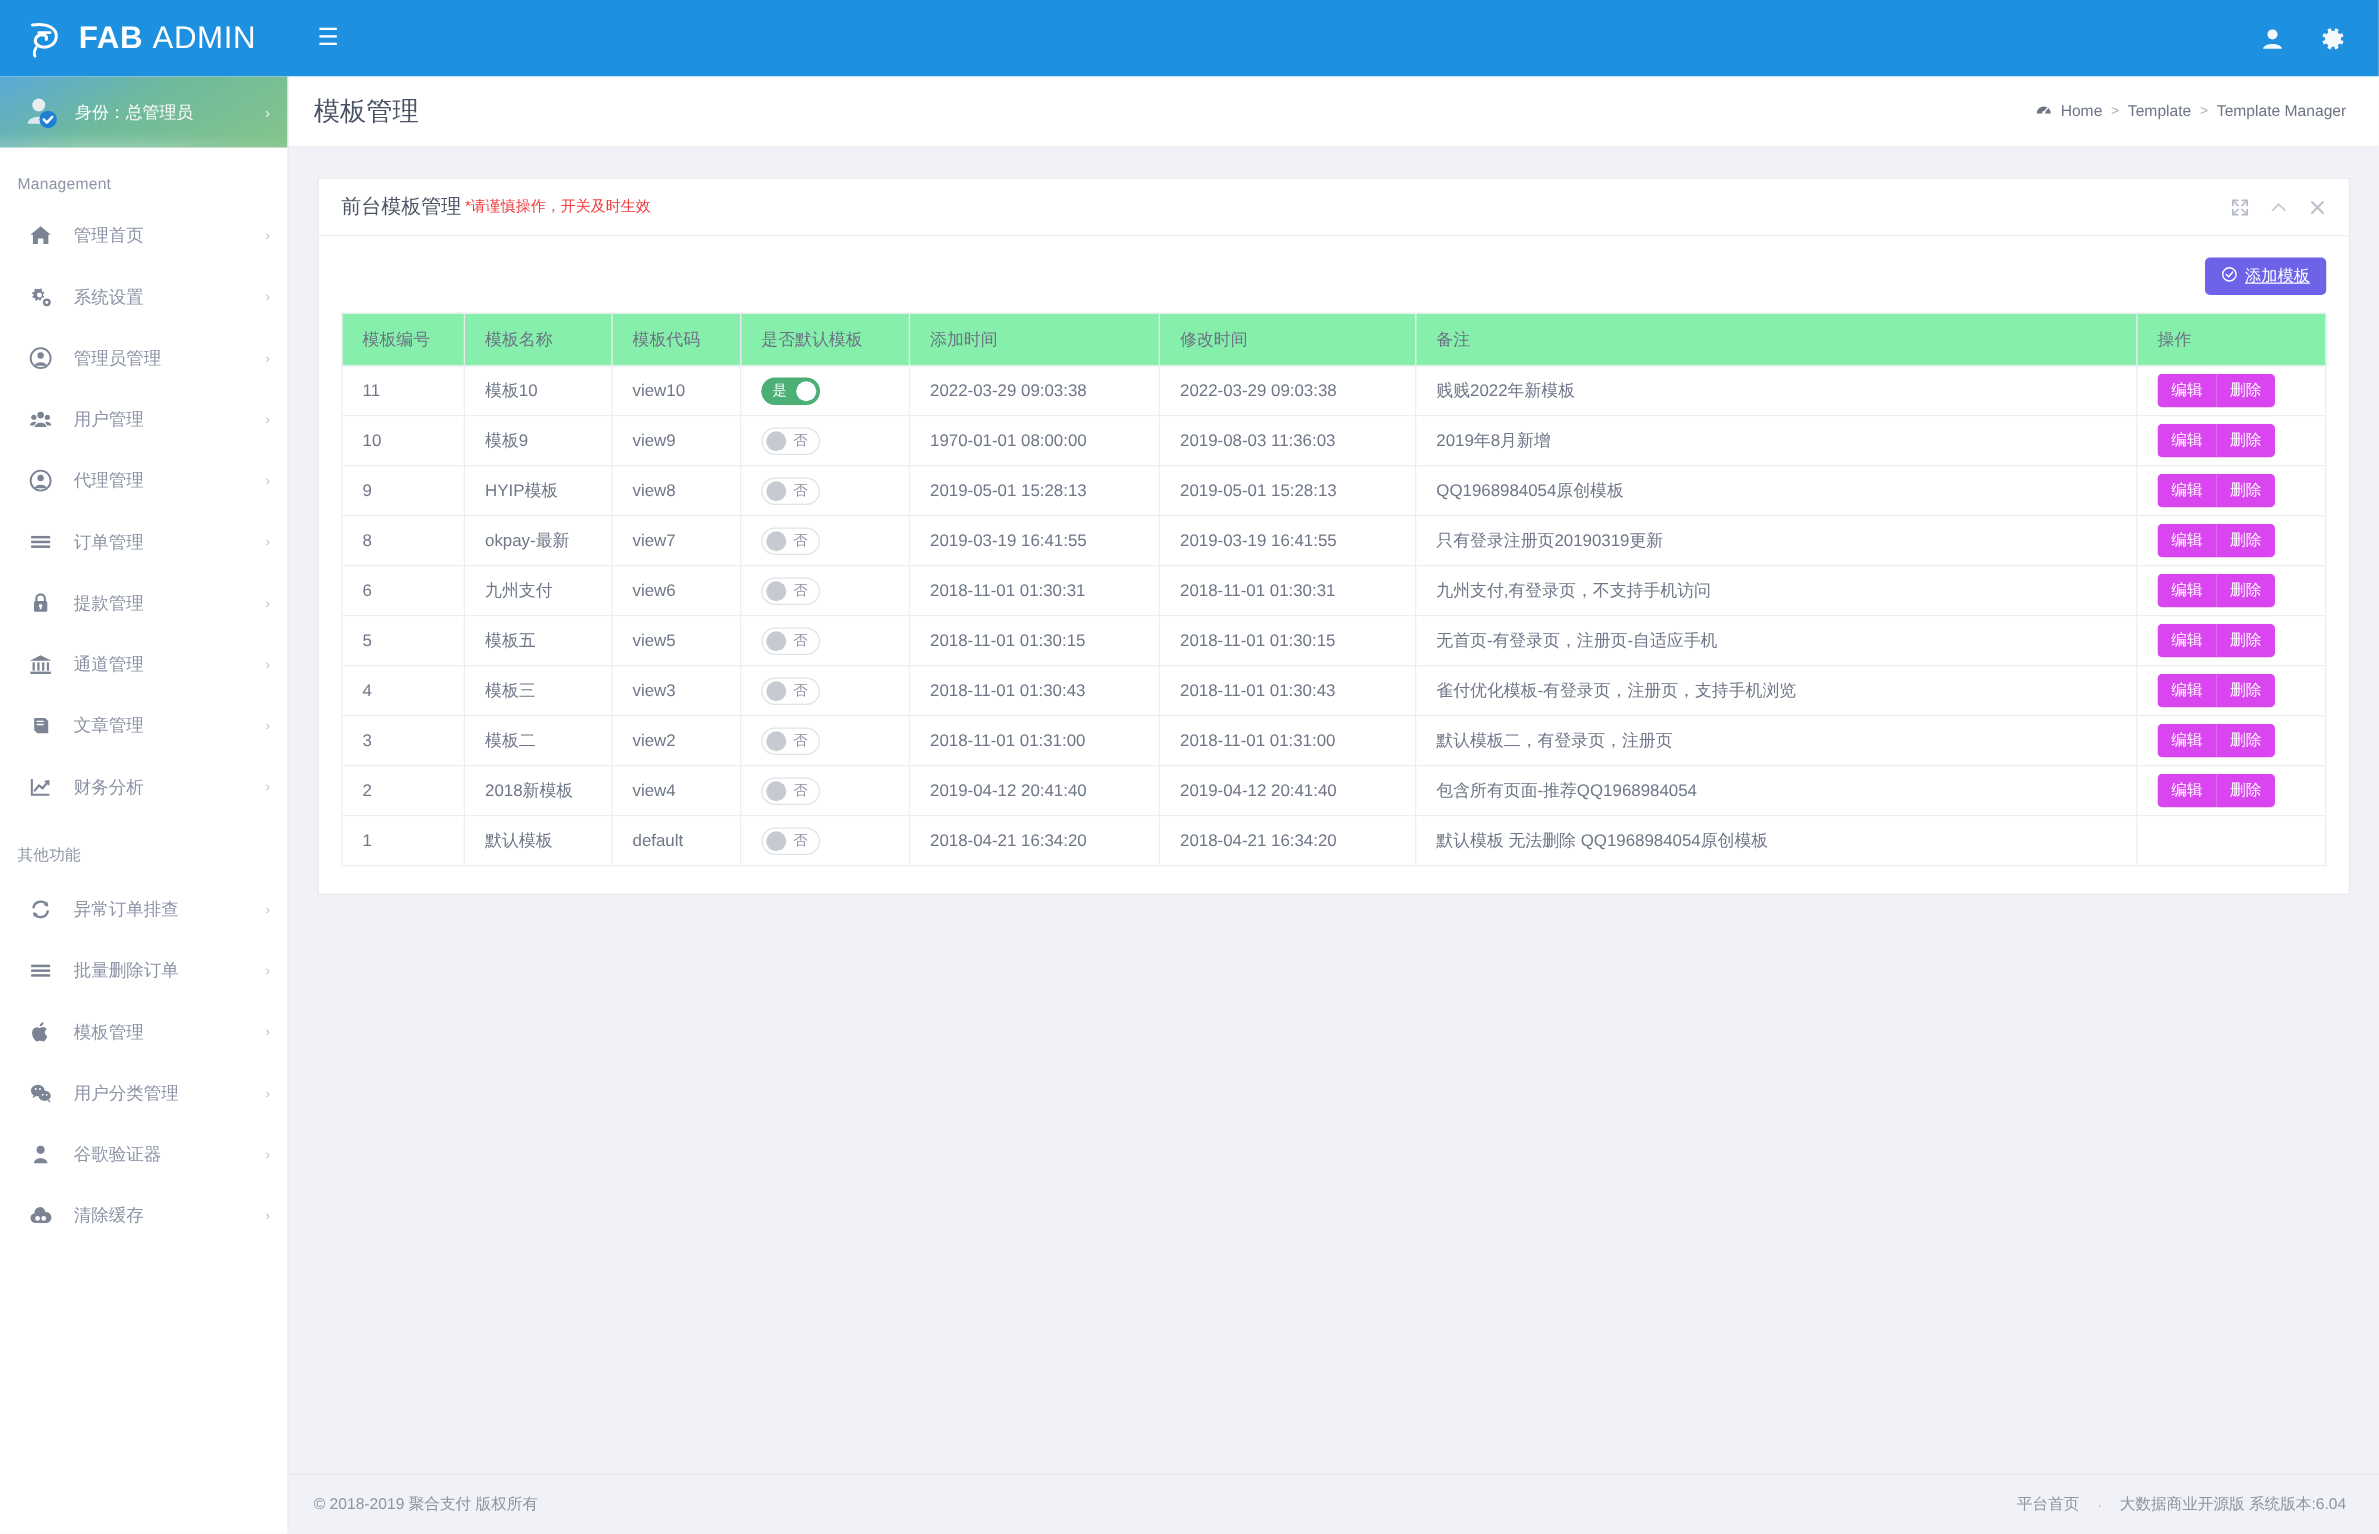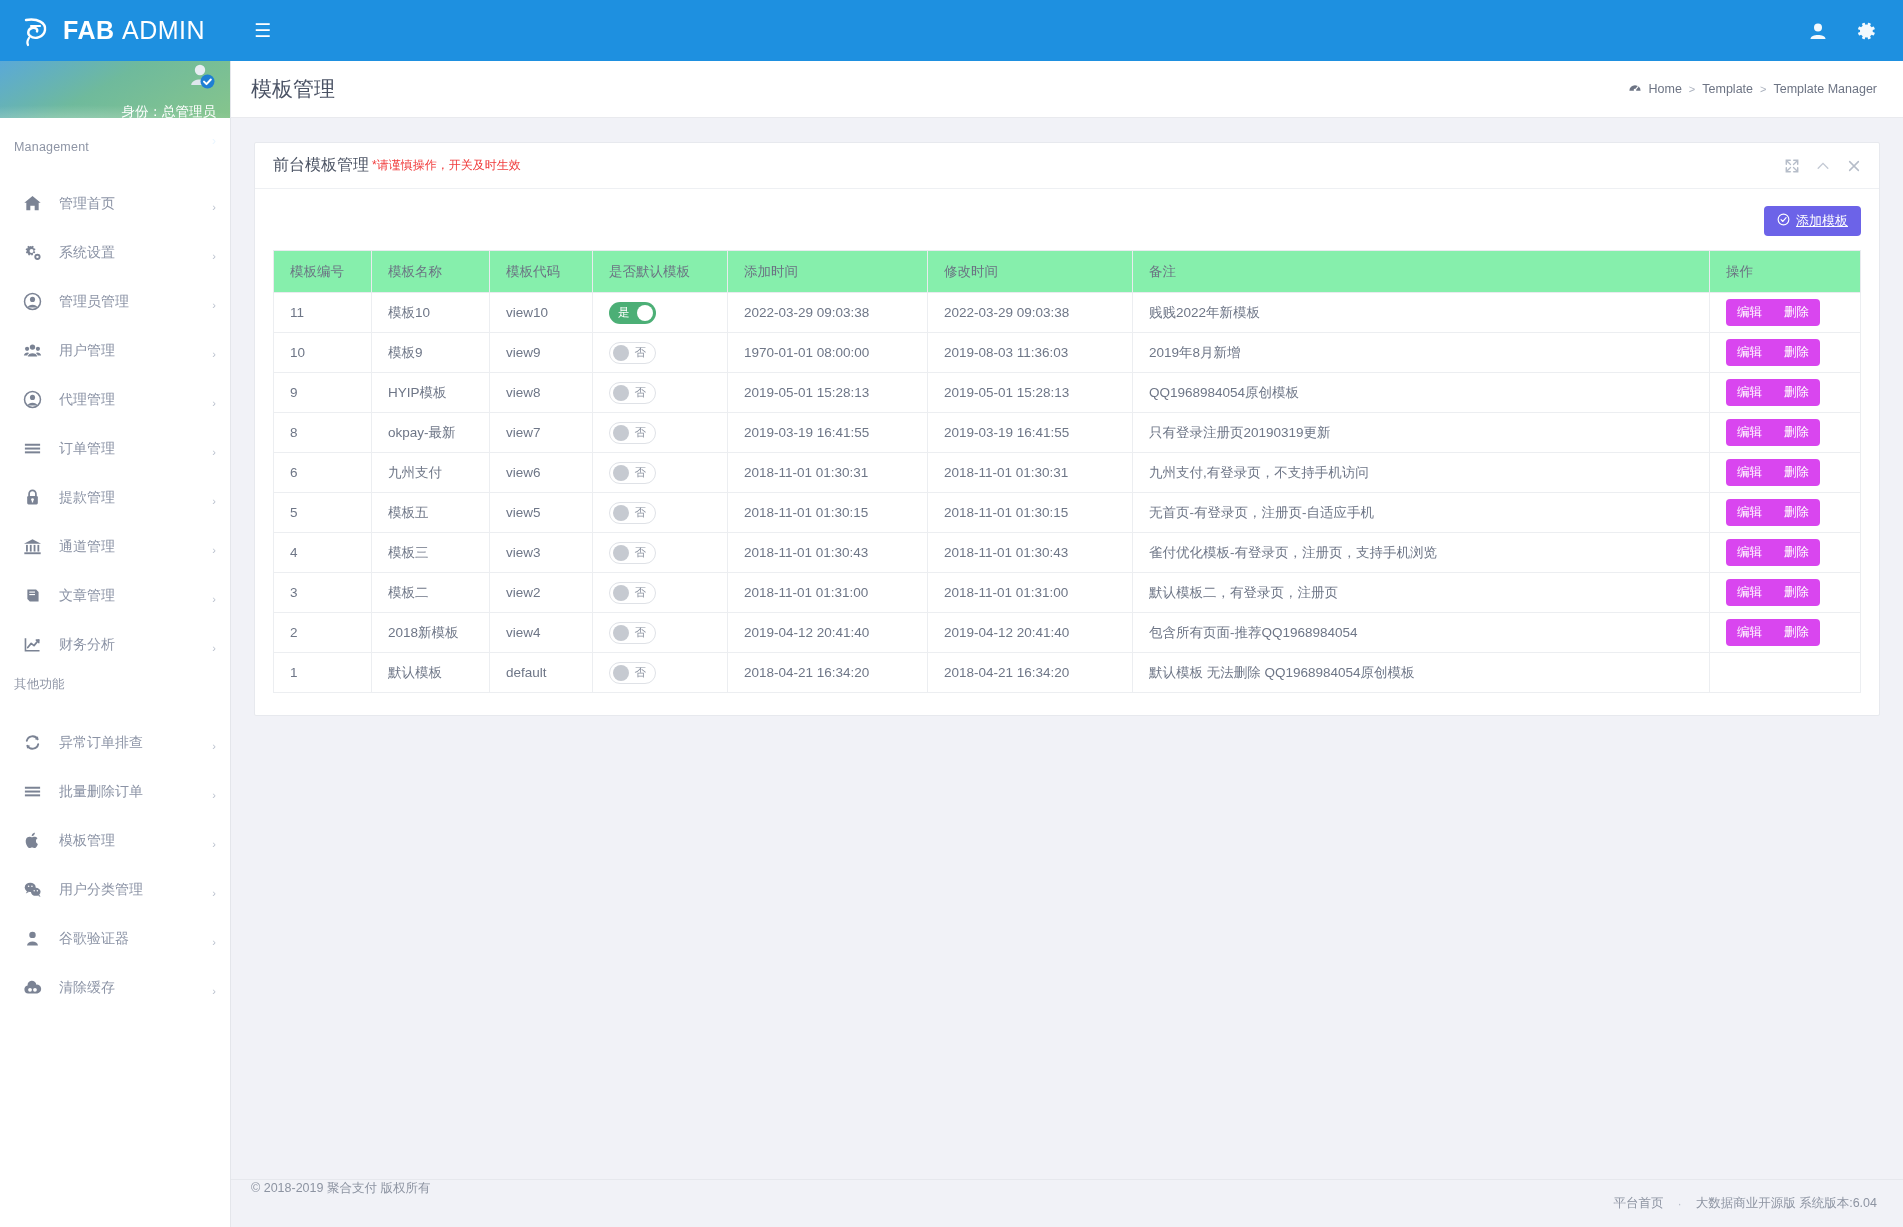--- a/index.html
+++ b/index.html
@@ -26,38 +26,37 @@
   .hamburger { color: #fff; font-size: 19px; margin-left: 23px; cursor: pointer; line-height: 1; }
   .topbar-right { margin-left: auto; display: flex; align-items: center; gap: 26px; padding-right: 26px; }
   .topbar-icon { width: 22px; height: 22px; cursor: pointer; opacity: .95; }
 
   
   .sidebar {
     position: absolute; top: 61px; left: 0; width: 231px; height: 1166px;
     background: #fff; border-right: 1px solid #e4e6eb; overflow: hidden;
   }
   .profile {
-    height: 57px; position: relative; display: flex; align-items: flex-end;
+    height: 57px; position: relative; display: flex; align-items: center;
     padding: 0 14px 0 18px; gap: 13px;
     background: linear-gradient(150deg,#5aa9d8 0%,#6fba9c 45%,#86c58c 100%);
-    flex-direction: column;
   }
   .profile::after {
     content: ""; position: absolute; left: 0; right: 0; bottom: 0; height: 26px;
     background: radial-gradient(ellipse 120% 100% at 30% 120%, rgba(255,255,255,.30), rgba(255,255,255,0) 70%);
   }
   .avatar { width: 29px; height: 29px; position: relative; flex-shrink: 0; z-index: 2; }
   .profile-label { color: #fff; font-size: 13.5px; z-index: 2; white-space: nowrap; }
   .profile-arrow { margin-left: auto; color: #eaf6ff; font-size: 12px; z-index: 2; }
 
   .nav-section {
     font-size: 12.5px; color: #8e95a5; padding: 22px 0 10px 14px; letter-spacing: .2px;
   }
   .nav-item {
-    height: 49px; display: flex; align-items: flex-end; padding: 0 14px 0 22px;
+    height: 49px; display: flex; align-items: center; padding: 0 14px 0 22px;
     gap: 17px; cursor: pointer; color: #8b93a5; font-size: 14px;
   }
   .nav-ico { width: 20px; height: 20px; flex-shrink: 0; display: flex; align-items: center; justify-content: center; }
   .nav-ico svg { display: block; }
   .nav-label { white-space: nowrap; }
   .nav-arrow { margin-left: auto; font-size: 11px; color: #b9c0cd; }
 
   
   .main { position: absolute; top: 61px; left: 231px; width: 1672px; height: 1166px; }
   .page-head {
@@ -126,21 +125,21 @@
 
   .act-group { display: inline-flex; border-radius: 4px; overflow: hidden; }
   .act-btn {
     background: #d946ef; color: #fff; border: none; height: 27px; padding: 0 11px;
     font-size: 12.5px; cursor: pointer; font-family: inherit;
   }
 
   
   .footer {
     position: absolute; bottom: 0; left: 231px; width: 1672px; height: 48px;
-    background: #f1f2f7; display: flex; 
+    background: #f1f2f7; display: flex; align-items: center;
     padding: 0 26px 0 20px; font-size: 12.5px; color: #8d94a2;
     border-top: 1px solid #e6e8ed;
   }
   .footer-right { margin-left: auto; display: flex; align-items: center; gap: 14px; }
   .footer-right a { color: #8d94a2; text-decoration: none; cursor: pointer; }
   .dot { color: #b9bfca; }
 </style>
 </head>
 <body>
 

